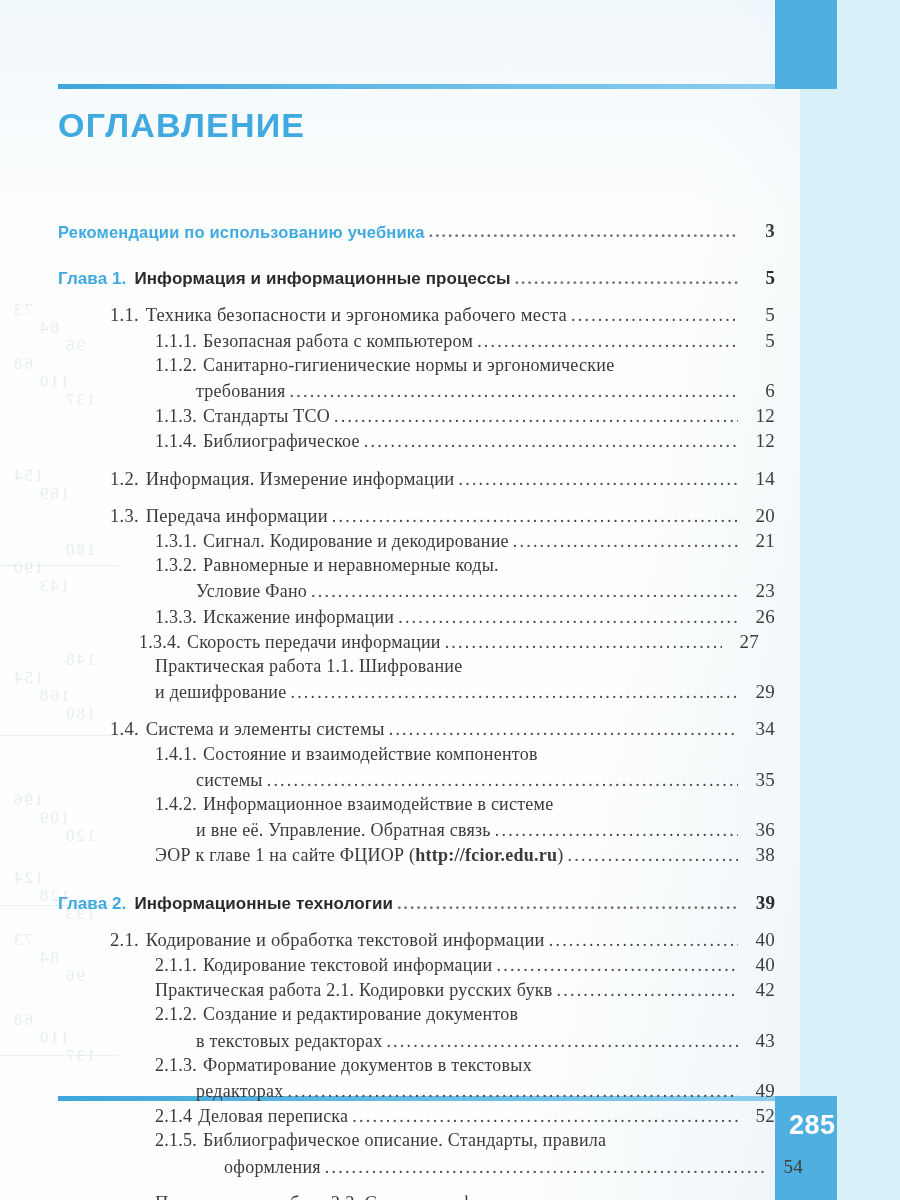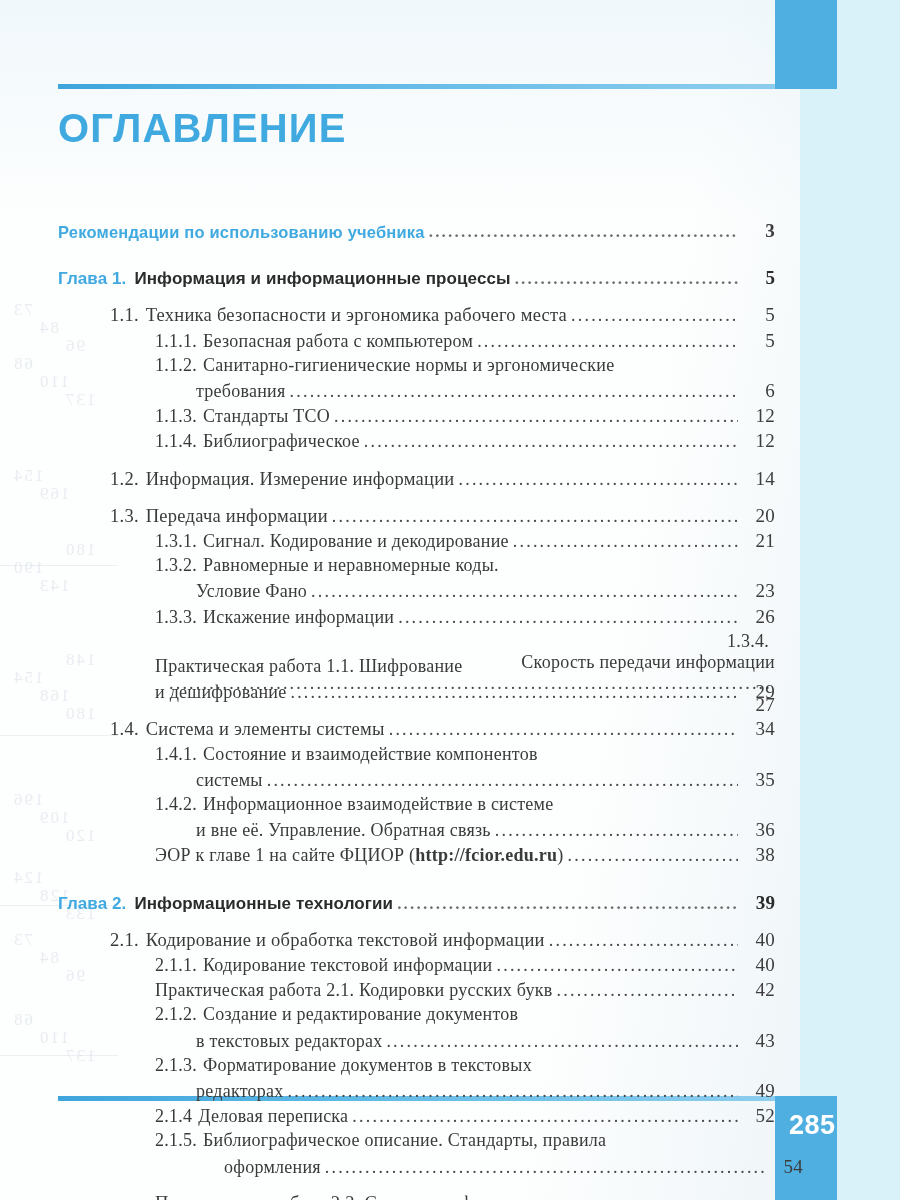--- a/index.html
+++ b/index.html
@@ -44,21 +44,21 @@
     position:absolute;color:#ffffff;font-family:"Liberation Sans", sans-serif;
     font-weight:bold;font-size:27px;letter-spacing:.5px;
   }
 
   
   #content{position:absolute;left:0;top:0;width:800px;}
 
   #toc-title{
     position:absolute;left:58px;top:106px;
     font-family:"Liberation Sans", sans-serif;
-    font-weight:bold;font-size:40px;letter-spacing:1.2px;
+    font-weight:bold;font-size:34px;letter-spacing:1.2px;
     color:#3fa9e0;
   }
   .entry{
     position:absolute;display:flex;align-items:flex-end;
     white-space:nowrap;
   }
   .txt{white-space:nowrap;}
   .dots{
     flex:1 1 auto;overflow:hidden;white-space:nowrap;
     margin:0 3px 0 4px;letter-spacing:2.2px;color:#4a4a4a;
@@ -224,21 +224,21 @@
       <span class="txt">Условие Фано</span>
       <span class="dots">..........................................................................................</span>
       <span class="pg">23</span>
     </div>
     <div class="entry lvl-3" style="left: 155px; top: 605.6px; width: 620px;">
       <span class="num">1.3.3.</span>
       <span class="txt">Искажение информации</span>
       <span class="dots">..........................................................................................</span>
       <span class="pg">26</span>
     </div>
-    <div class="entry lvl-3" style="left: 155px; top: 630.8px; width: 620px; flex-direction: column;">
+    <div class="entry lvl-3" style="left: 139px; top: 630.8px; width: 620px;">
       <span class="num">1.3.4.</span>
       <span class="txt">Скорость передачи информации</span>
       <span class="dots">..........................................................................................</span>
       <span class="pg">27</span>
     </div>
     <div class="entry lvl-3 nodots nopg" style="left: 155px; top: 656px; width: 620px;">
       <span class="txt">Практическая работа 1.1. Шифрование</span>
       <span class="dots">..........................................................................................</span>
       <span class="pg"></span>
     </div>

